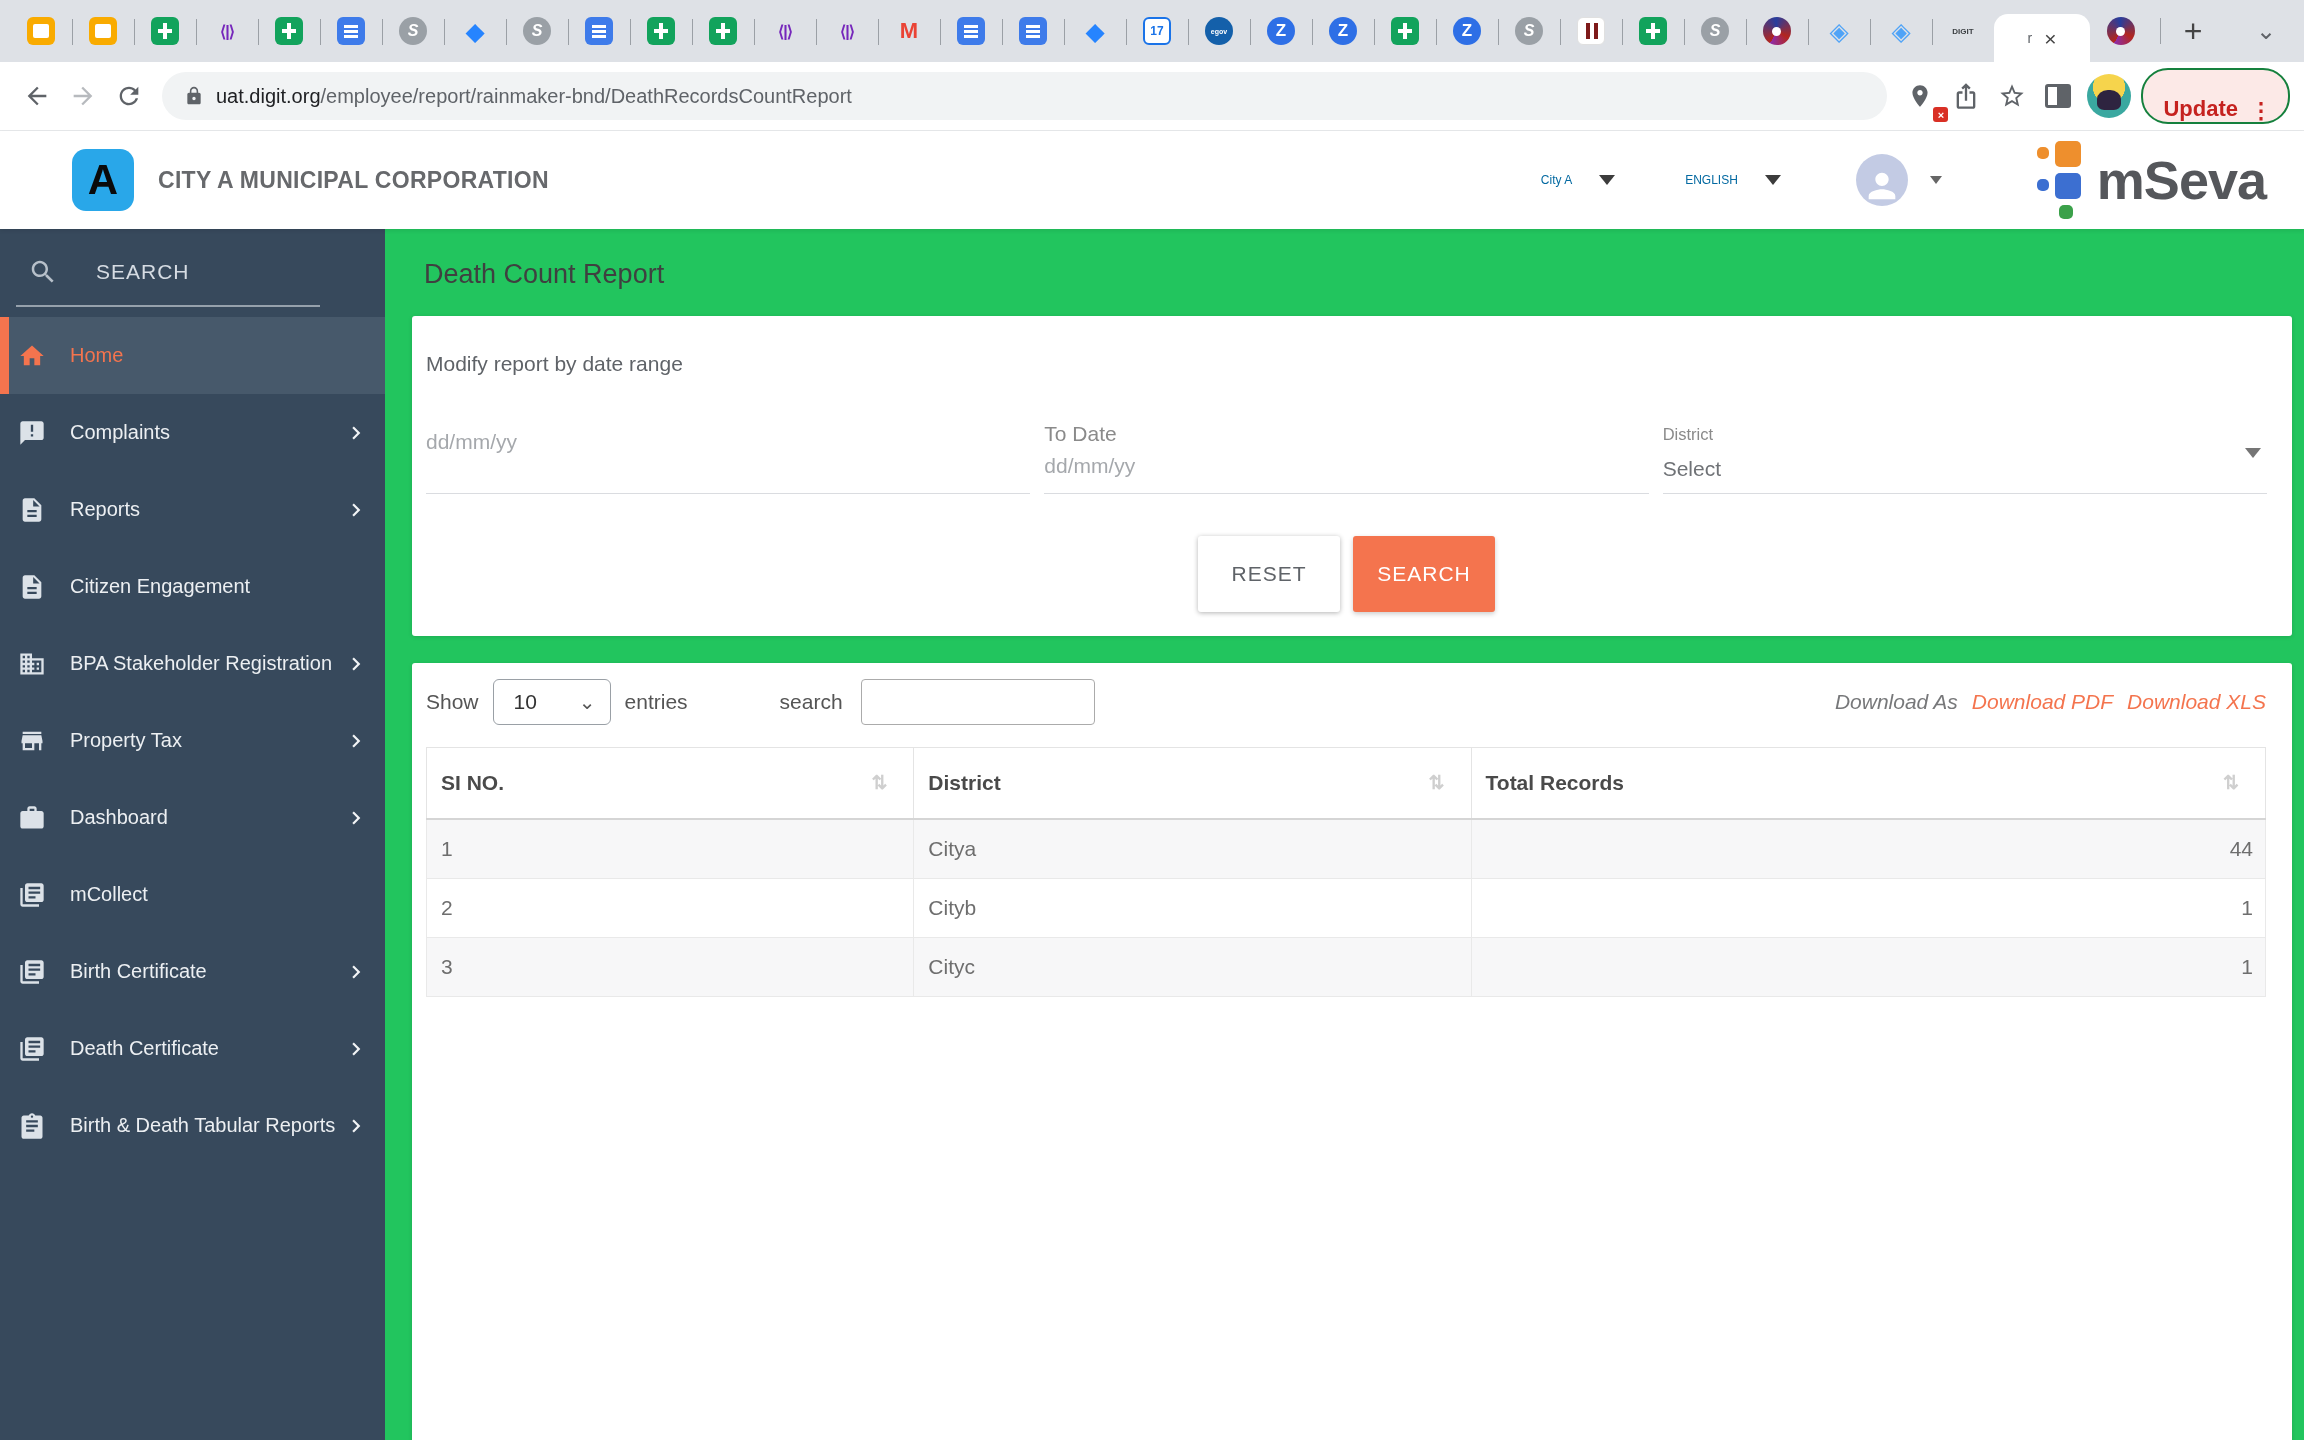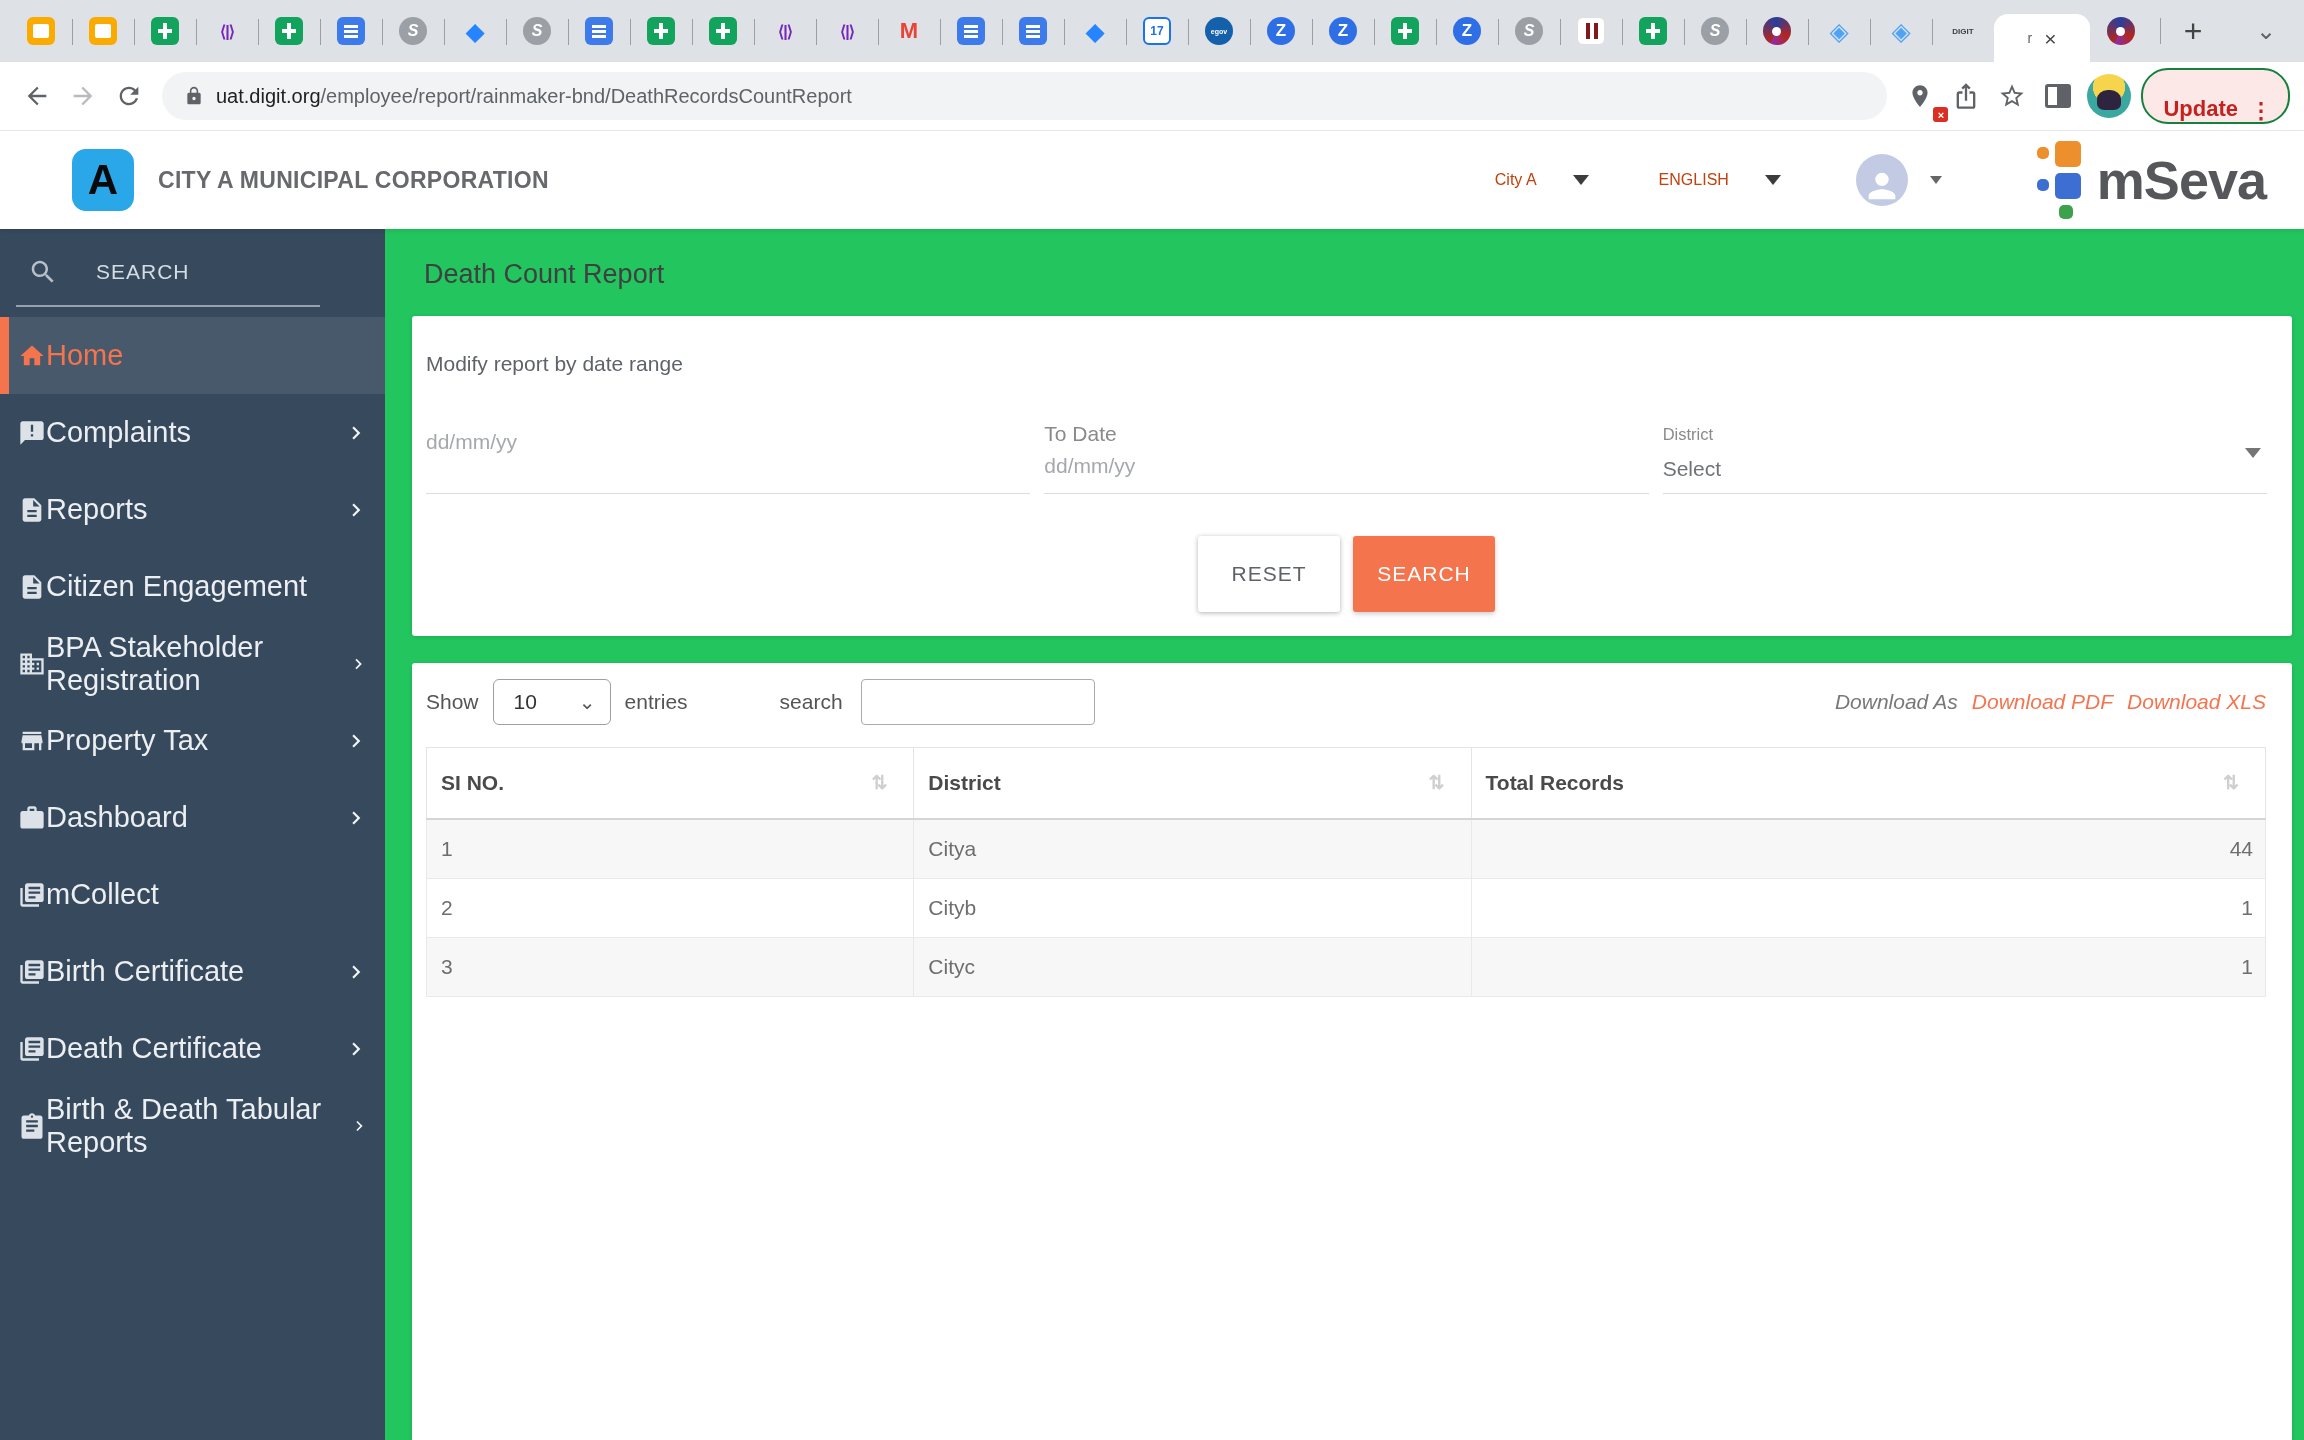--- a/index.html
+++ b/index.html
@@ -62,21 +62,21 @@
   .panelicon::after{content:"";position:absolute;right:0;top:0;bottom:0;width:55%;background:#5F6368;}
   .bravatar{width:44px;height:44px;border-radius:50%;margin:0 10px 0 6px;background:radial-gradient(circle at 50% 30%,#F6D44C 0 42%,#3AA8A0 43% 100%);position:relative;overflow:hidden;flex:none;}
   .bravatar::after{content:"";position:absolute;left:10px;top:16px;width:24px;height:20px;background:#2E2440;border-radius:45% 45% 30% 30%;}
   .updatebtn{display:flex;align-items:flex-end;gap:12px;height:52px;padding:0 16px 0 20px;border:2px solid #15803d;border-radius:27px;background:#FCE9E7;color:#C5221F;font-size:22px;font-weight:600;flex:none;}
   .upd-dots{font-size:22px;line-height:1;}
 
   
   .appheader{height:98px;background:#fff;display:flex;align-items:center;padding:0 38px 0 72px;box-shadow:0 2px 4px rgba(0,0,0,0.08);position:relative;z-index:2;}
   .applogo{width:62px;height:62px;background:#29A7E9;border-radius:14px;color:#0A0A0A;font-weight:700;font-size:42px;display:flex;align-items:center;justify-content:center;flex:none;}
   .orgname{margin-left:24px;font-size:23px;font-weight:700;color:#67696C;letter-spacing:0.3px;}
-  .hsel{display:flex;align-items:center;gap:36px;font-size:16px;color:#c2410c;}
+  .hsel{display:flex;align-items:center;gap:27px;font-size:12px;color:#0369a1;}
   .city{margin-right:70px;}
   .lang{margin-right:75px;}
   .tri{width:0;height:0;border-left:8px solid transparent;border-right:8px solid transparent;border-top:10px solid #3C3C3C;}
   .tri-sm{border-left:6px solid transparent;border-right:6px solid transparent;border-top:8px solid #666;}
   .havatar{width:52px;height:52px;border-radius:50%;background:#C3CBE4;display:flex;align-items:flex-end;justify-content:center;overflow:hidden;flex:none;}
   .havatar .svgicon{width:40px;height:40px;}
   .havatar svg path{fill:#fff;}
   .avgroup{display:flex;align-items:center;gap:22px;margin-right:95px;}
   .mseva{display:flex;align-items:center;gap:8px;margin-left:auto;}
   .mdots{position:relative;width:52px;height:78px;flex:none;}
@@ -92,21 +92,21 @@
   .bodyrow{display:flex;height:1364px;}
   .sidebar{width:385px;background:#37495C;flex:none;padding-top:12px;color:#ECEFF2;}
   .search-wrap{margin-left:16px;width:304px;display:flex;align-items:center;gap:38px;padding:16px 0 18px 12px;border-bottom:2px solid #96A1AC;box-sizing:border-box;}
   .search-wrap .svgicon{width:30px;height:30px;}
   .search-wrap svg path{fill:#B7C0CA;}
   .search-label{font-size:21px;color:#D6DCE3;letter-spacing:1px;}
   .sitems{margin-top:10px;}
   .sitem{height:77px;display:flex;align-items:center;padding:0 16px 0 18px;position:relative;}
   .sitem .sicon{width:28px;height:28px;flex:none;}
   .sitem .sicon svg path{fill:#DCE2E8;}
-  .slabel{font-size:29px;color:#ECEFF2;}
+  .slabel{margin-left:24px;font-size:20px;color:#ECEFF2;}
   .schev{margin-left:auto;width:26px;height:26px;}
   .schev svg path{fill:#F2F4F6;}
   .sitem.active{background:#47596B;}
   .sitem.active::before{content:"";position:absolute;left:0;top:0;bottom:0;width:9px;background:#F4744E;}
   .sitem.active .sicon svg path{fill:#F4744E;}
   .sitem.active .slabel{color:#F4744E;}
 
   
   .main{flex:1;background:#22c55e;padding:26px 12px 0 27px;overflow:hidden;}
   .page-title{font-size:27px;color:#3F4040;font-weight:500;margin:4px 0 26px 12px;}

